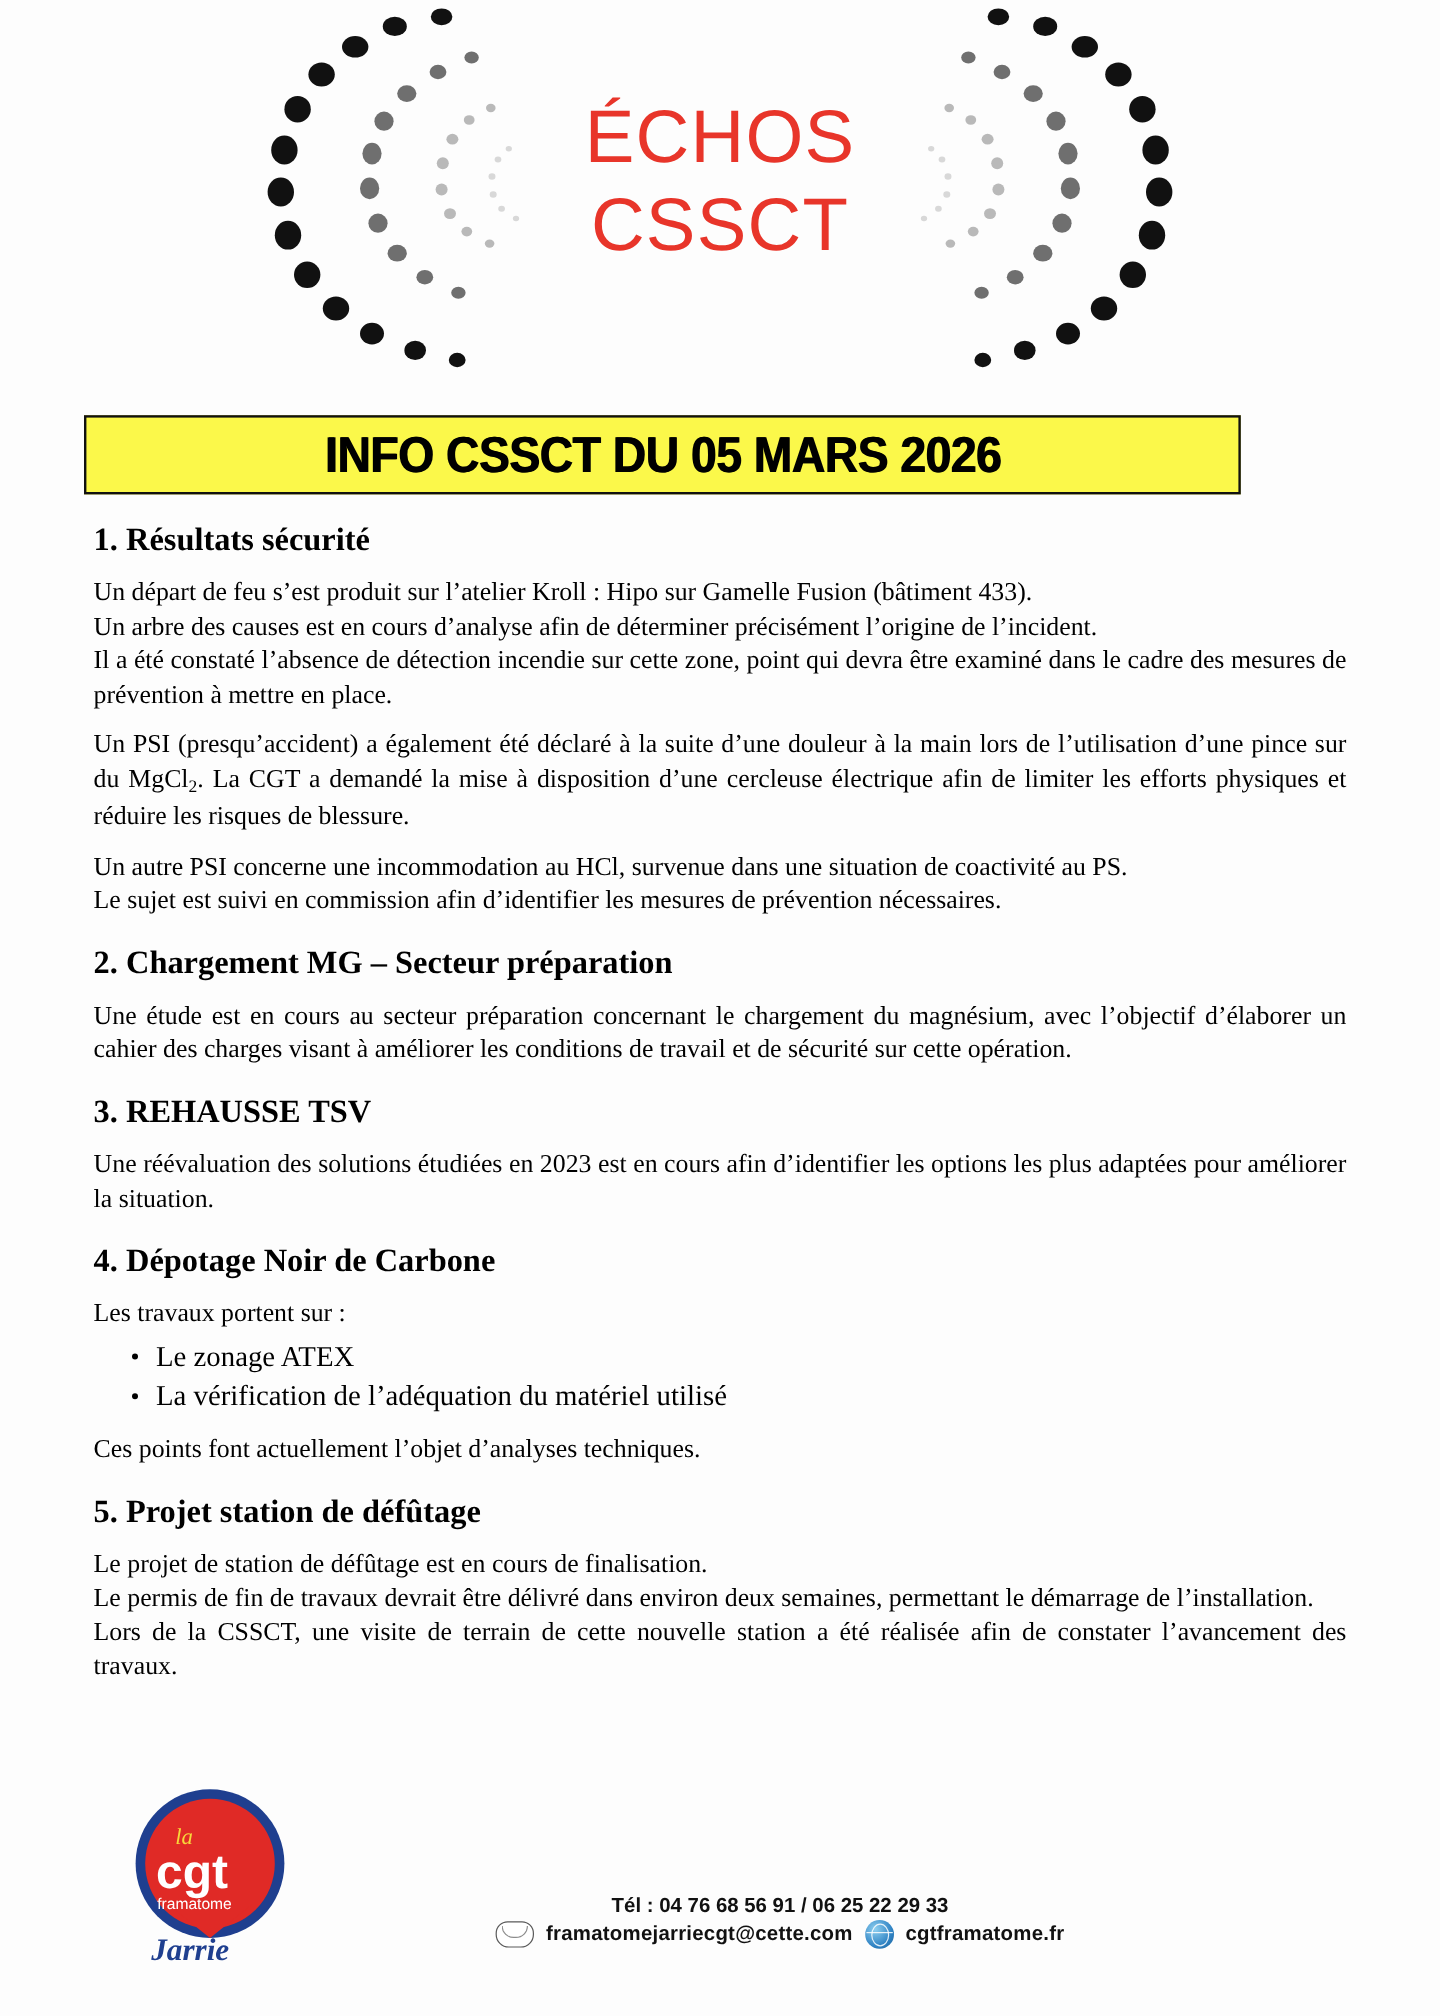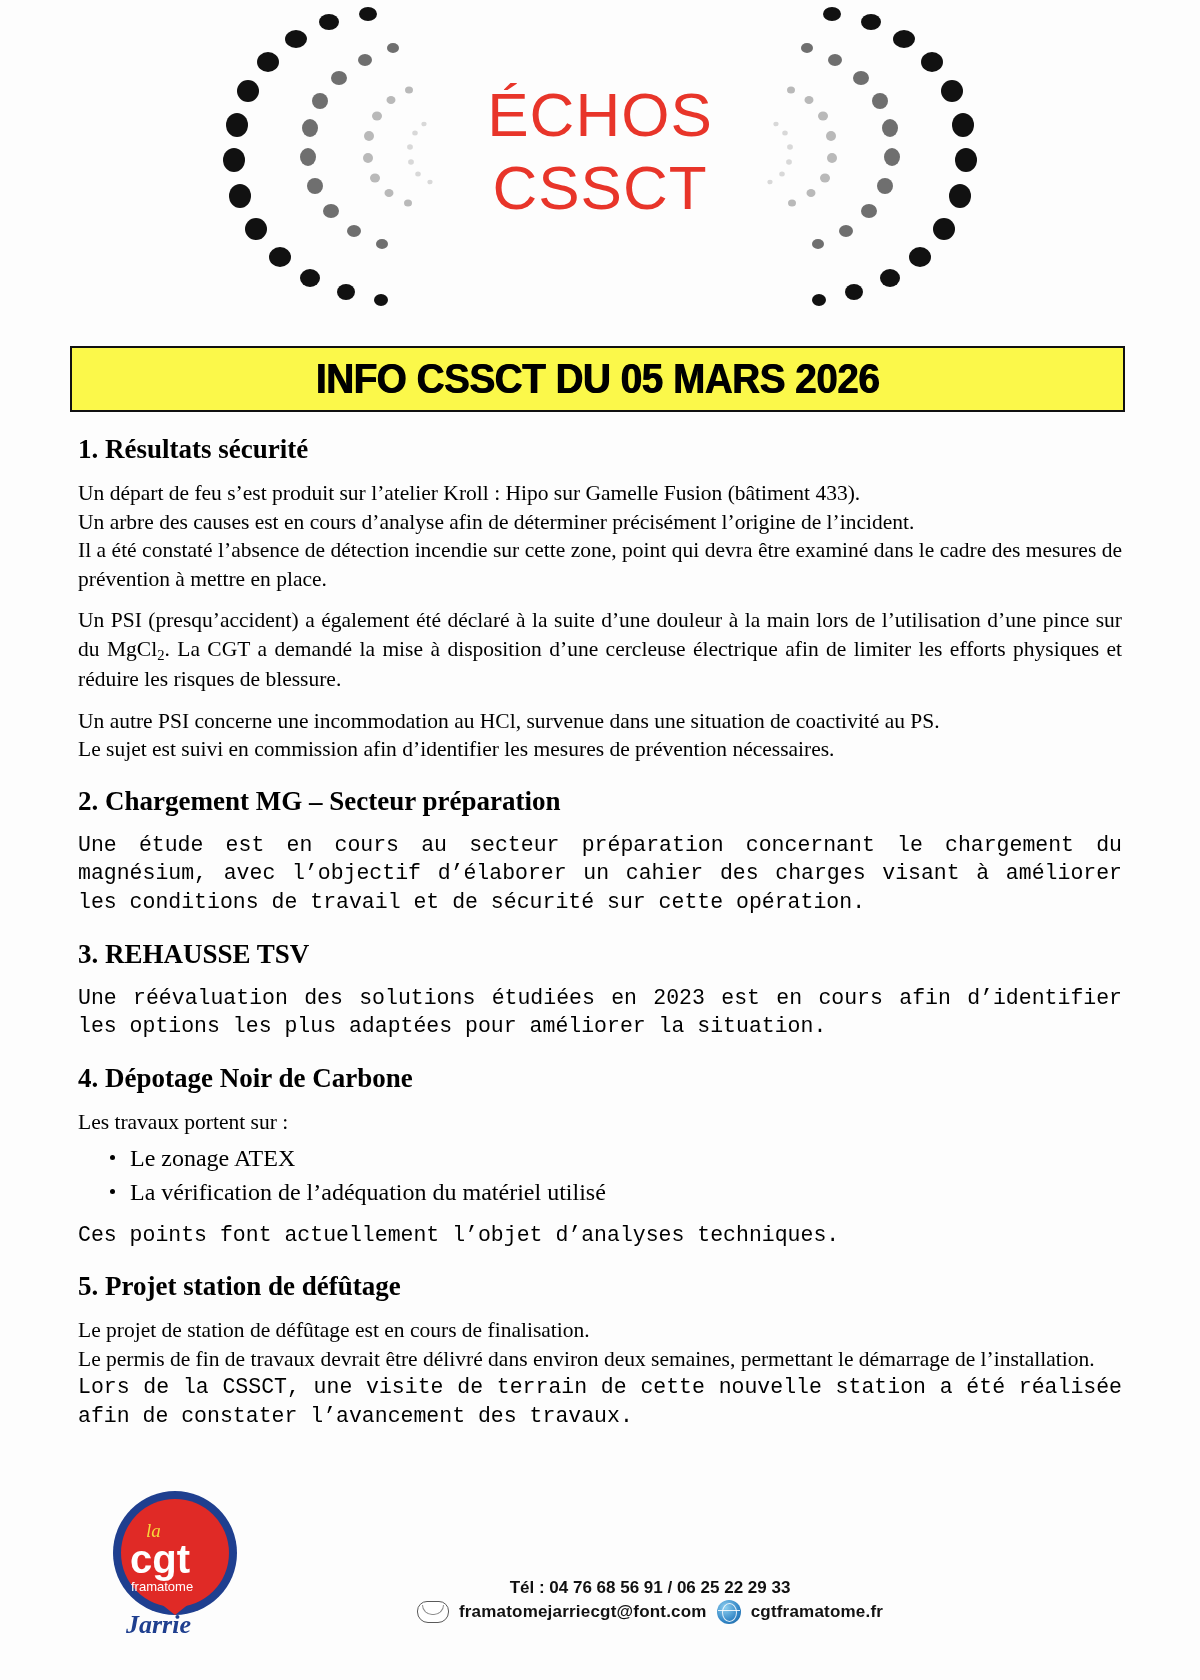--- a/index.html
+++ b/index.html
@@ -49,21 +49,21 @@
     line-height: 1.18;
     color: #e8352a;
     letter-spacing: 1px;
   }
 
   
   .banner {
     position: absolute;
     top: 346px;
     left: 70px;
-    width: 1055px;
+    width: 964px;
     height: 66px;
     background: #fbf84a;
     border: 2px solid #111;
     box-sizing: border-box;
     display: flex;
     align-items: center;
     justify-content: center;
   }
   .banner-text {
     font-family: "Liberation Sans", sans-serif;
@@ -92,21 +92,21 @@
   }
   .section + .section { margin-top: 22px; }
 
   p.para {
     font-size: 21.5px;
     line-height: 1.33;
     margin: 0 0 13px 0;
     text-align: justify;
     text-justify: inter-word;
   }
-  p.para.last { margin-bottom: 0; font-family: Liberation Mono, monospace; }
+  p.para.last { margin-bottom: 0; }
   p.para.tight { margin-bottom: 0; }
 
   ul.bullets {
     margin: 6px 0 12px 0;
     padding-left: 52px;
     list-style: none;
   }
   ul.bullets li {
     font-size: 24px;
     line-height: 1.38;
@@ -367,20 +367,20 @@
       <text x="46" y="56" font-family="Liberation Serif, serif" font-size="19" font-style="italic" fill="#f7d83a">la</text>
       <text x="30" y="92" font-family="Liberation Sans, sans-serif" font-size="40" font-weight="bold" fill="#ffffff">cgt</text>
       <text x="31" y="110" font-family="Liberation Sans, sans-serif" font-size="13" fill="#ffffff">framatome</text>
       <text x="26" y="152" font-family="Liberation Serif, serif" font-size="26" font-style="italic" font-weight="bold" fill="#1f3f8f">Jarrie</text>
     </svg>
 
     <div class="footer-contact">
       <div class="footer-phone">Tél : 04 76 68 56 91 / 06 25 22 29 33</div>
       <div class="footer-line2">
         <span class="mail-icon"></span>
-        <span class="email-text">framatomejarriecgt@font.com</span>
+        <span class="email-text">framatomejarriecgt@cette.com</span>
         <span class="globe-icon"></span>
         <span class="site-text">cgtframatome.fr</span>
       </div>
     </div>
   </div>
 
 </div>
 
 </body></html>

